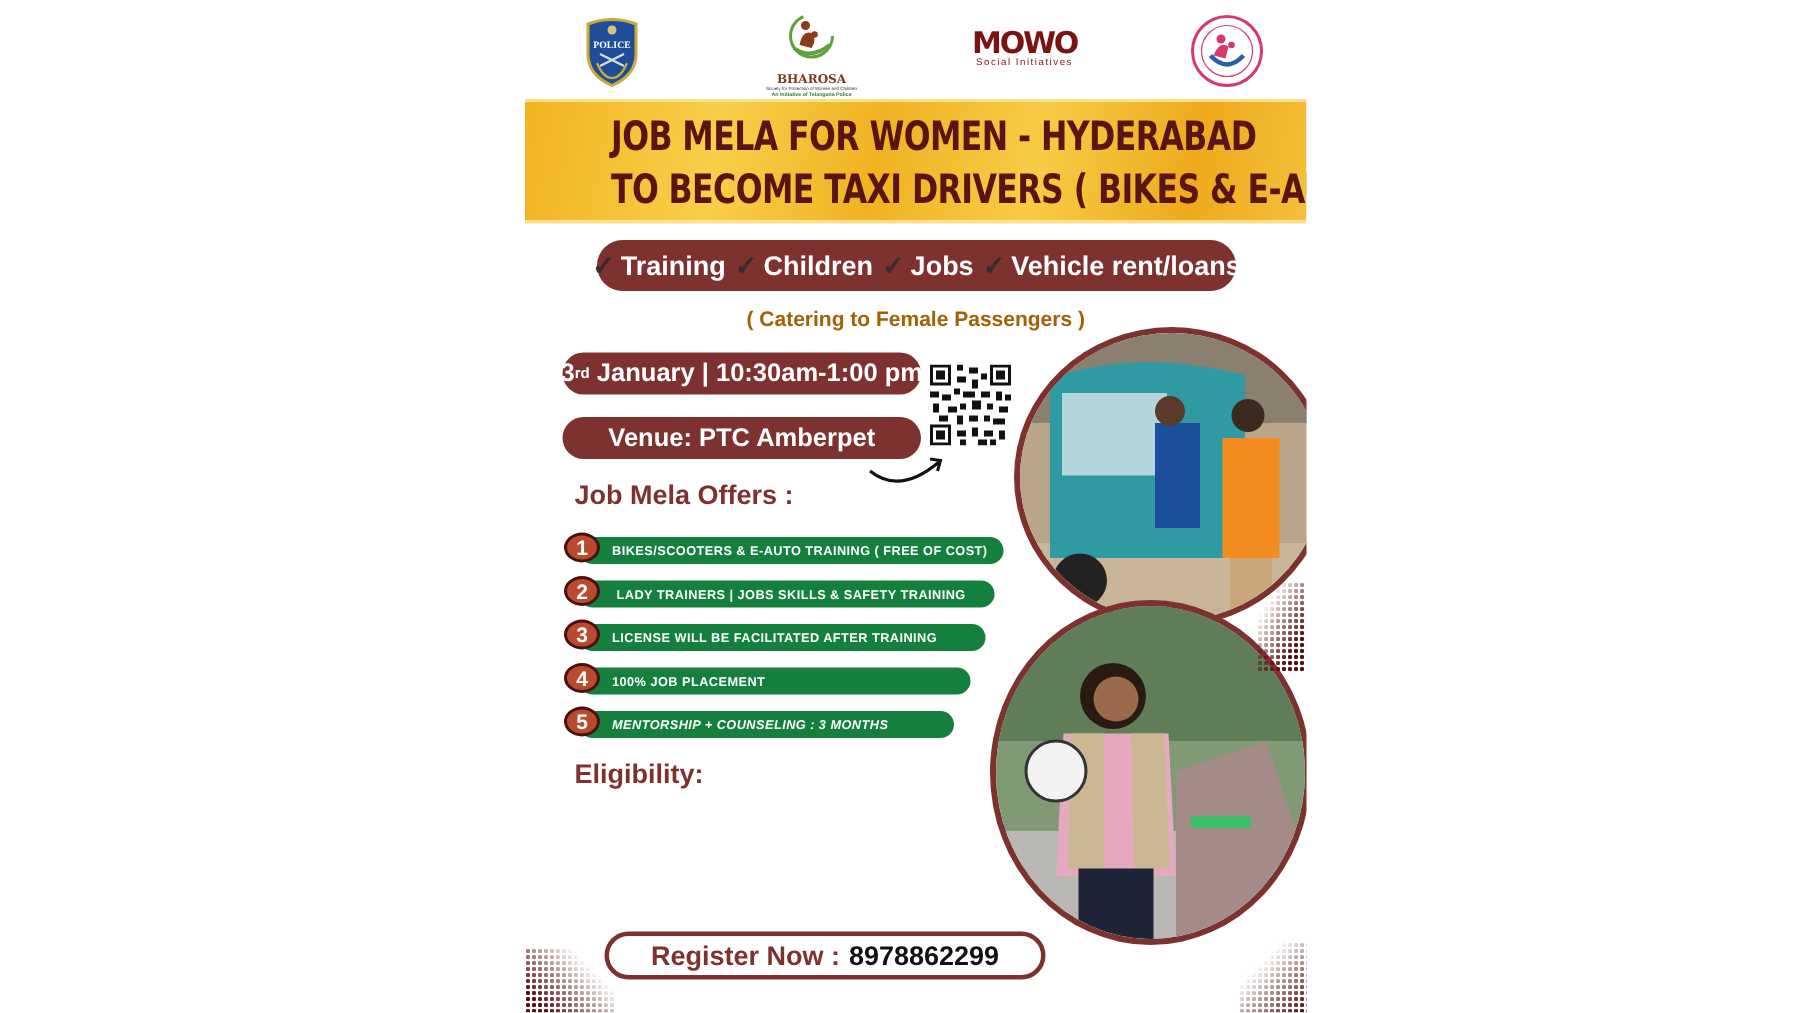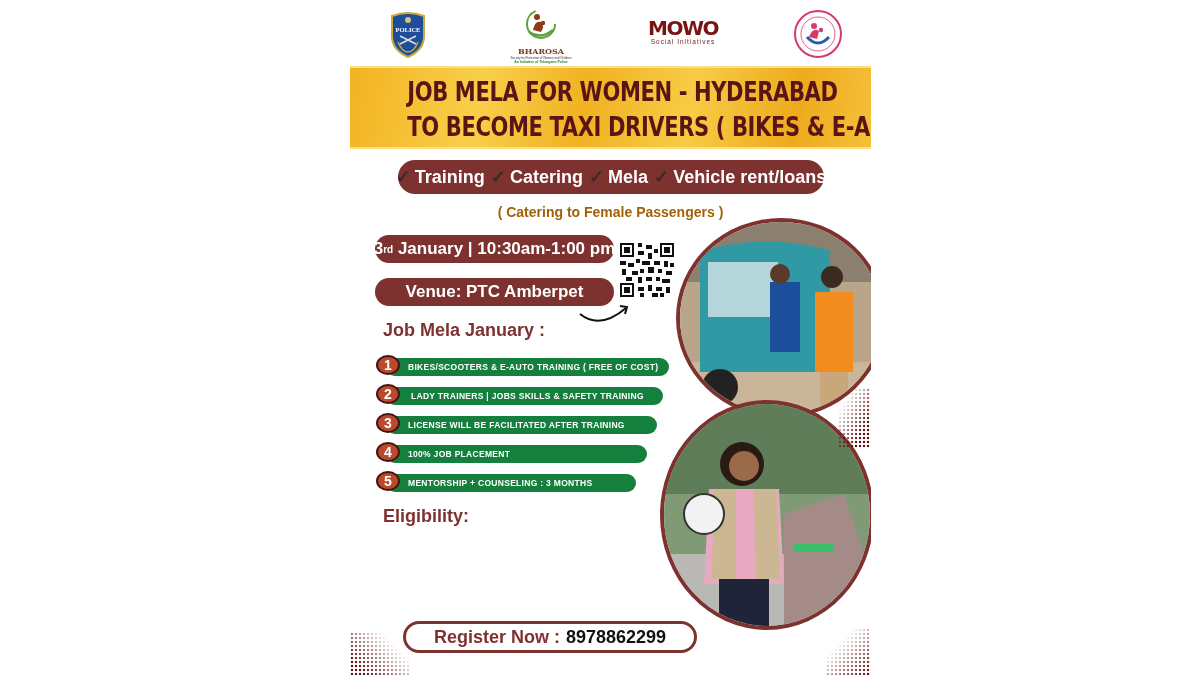--- a/index.html
+++ b/index.html
@@ -142,25 +142,25 @@
     <div class="line line2">TO BECOME TAXI DRIVERS ( BIKES &amp; E-AUTO )</div>
   </div>
 
   <div class="features">
     <div class="feat">
       <span class="check">✓</span>
       <span>Training</span>
     </div>
     <div class="feat">
       <span class="check">✓</span>
-      <span>Catering</span>
-    </div>
-    <div class="feat">
-      <span class="check">✓</span>
-      <span>Mela</span>
+      <span>Children</span>
+    </div>
+    <div class="feat">
+      <span class="check">✓</span>
+      <span>Jobs</span>
     </div>
     <div class="feat">
       <span class="check">✓</span>
       <span>Vehicle rent/loans</span>
     </div>
   </div>
 
   <div class="catering">( Catering to Female Passengers )</div>
 
   <div class="pill-dark date-pill">
@@ -212,41 +212,41 @@
       <rect x="10" y="25" width="2" height="2"></rect>
         <rect x="16" y="25" width="3" height="2"></rect>
         <rect x="20" y="25" width="2" height="2"></rect>
     </g>
   </svg>
   <svg class="arrow" viewBox="0 0 56 24">
     <path d="M4 12 Q24 28 50 6" fill="none" stroke="#111" stroke-width="2"></path>
     <path d="M44 4 L51 5 L49 12" fill="none" stroke="#111" stroke-width="2"></path>
   </svg>
 
-  <div class="offers-title">Job Mela January :</div>
+  <div class="offers-title">Job Mela Offers :</div>
 
   <div class="offer" style="top:355px;">
     <div class="num">1</div>
     <div class="bar" style="width:283px;">BIKES/SCOOTERS &amp; E-AUTO TRAINING ( FREE OF COST)</div>
   </div>
   <div class="offer" style="top:384px;">
     <div class="num">2</div>
     <div class="bar" style="width:277px; padding-left:25px;">LADY TRAINERS | JOBS SKILLS &amp; SAFETY TRAINING</div>
   </div>
   <div class="offer" style="top:413px;">
     <div class="num">3</div>
     <div class="bar" style="width:271px;">LICENSE WILL BE FACILITATED AFTER TRAINING</div>
   </div>
   <div class="offer" style="top:442px;">
     <div class="num">4</div>
     <div class="bar" style="width:261px;">100% JOB PLACEMENT</div>
   </div>
   <div class="offer" style="top:471px;">
     <div class="num">5</div>
-    <div class="bar" style="width:250px;">MENTORSHIP +  COUNSELING : 3 MONTHS</div>
+    <div class="bar" style="width:250px;font-style:italic;">MENTORSHIP +  COUNSELING : 3 MONTHS</div>
   </div>
 
   <div class="elig-title">Eligibility:</div>
 
   <div class="register">
     <span class="lbl">Register Now :</span>
     <span class="phone">8978862299</span>
   </div>
 
   <div class="photo photo1">

